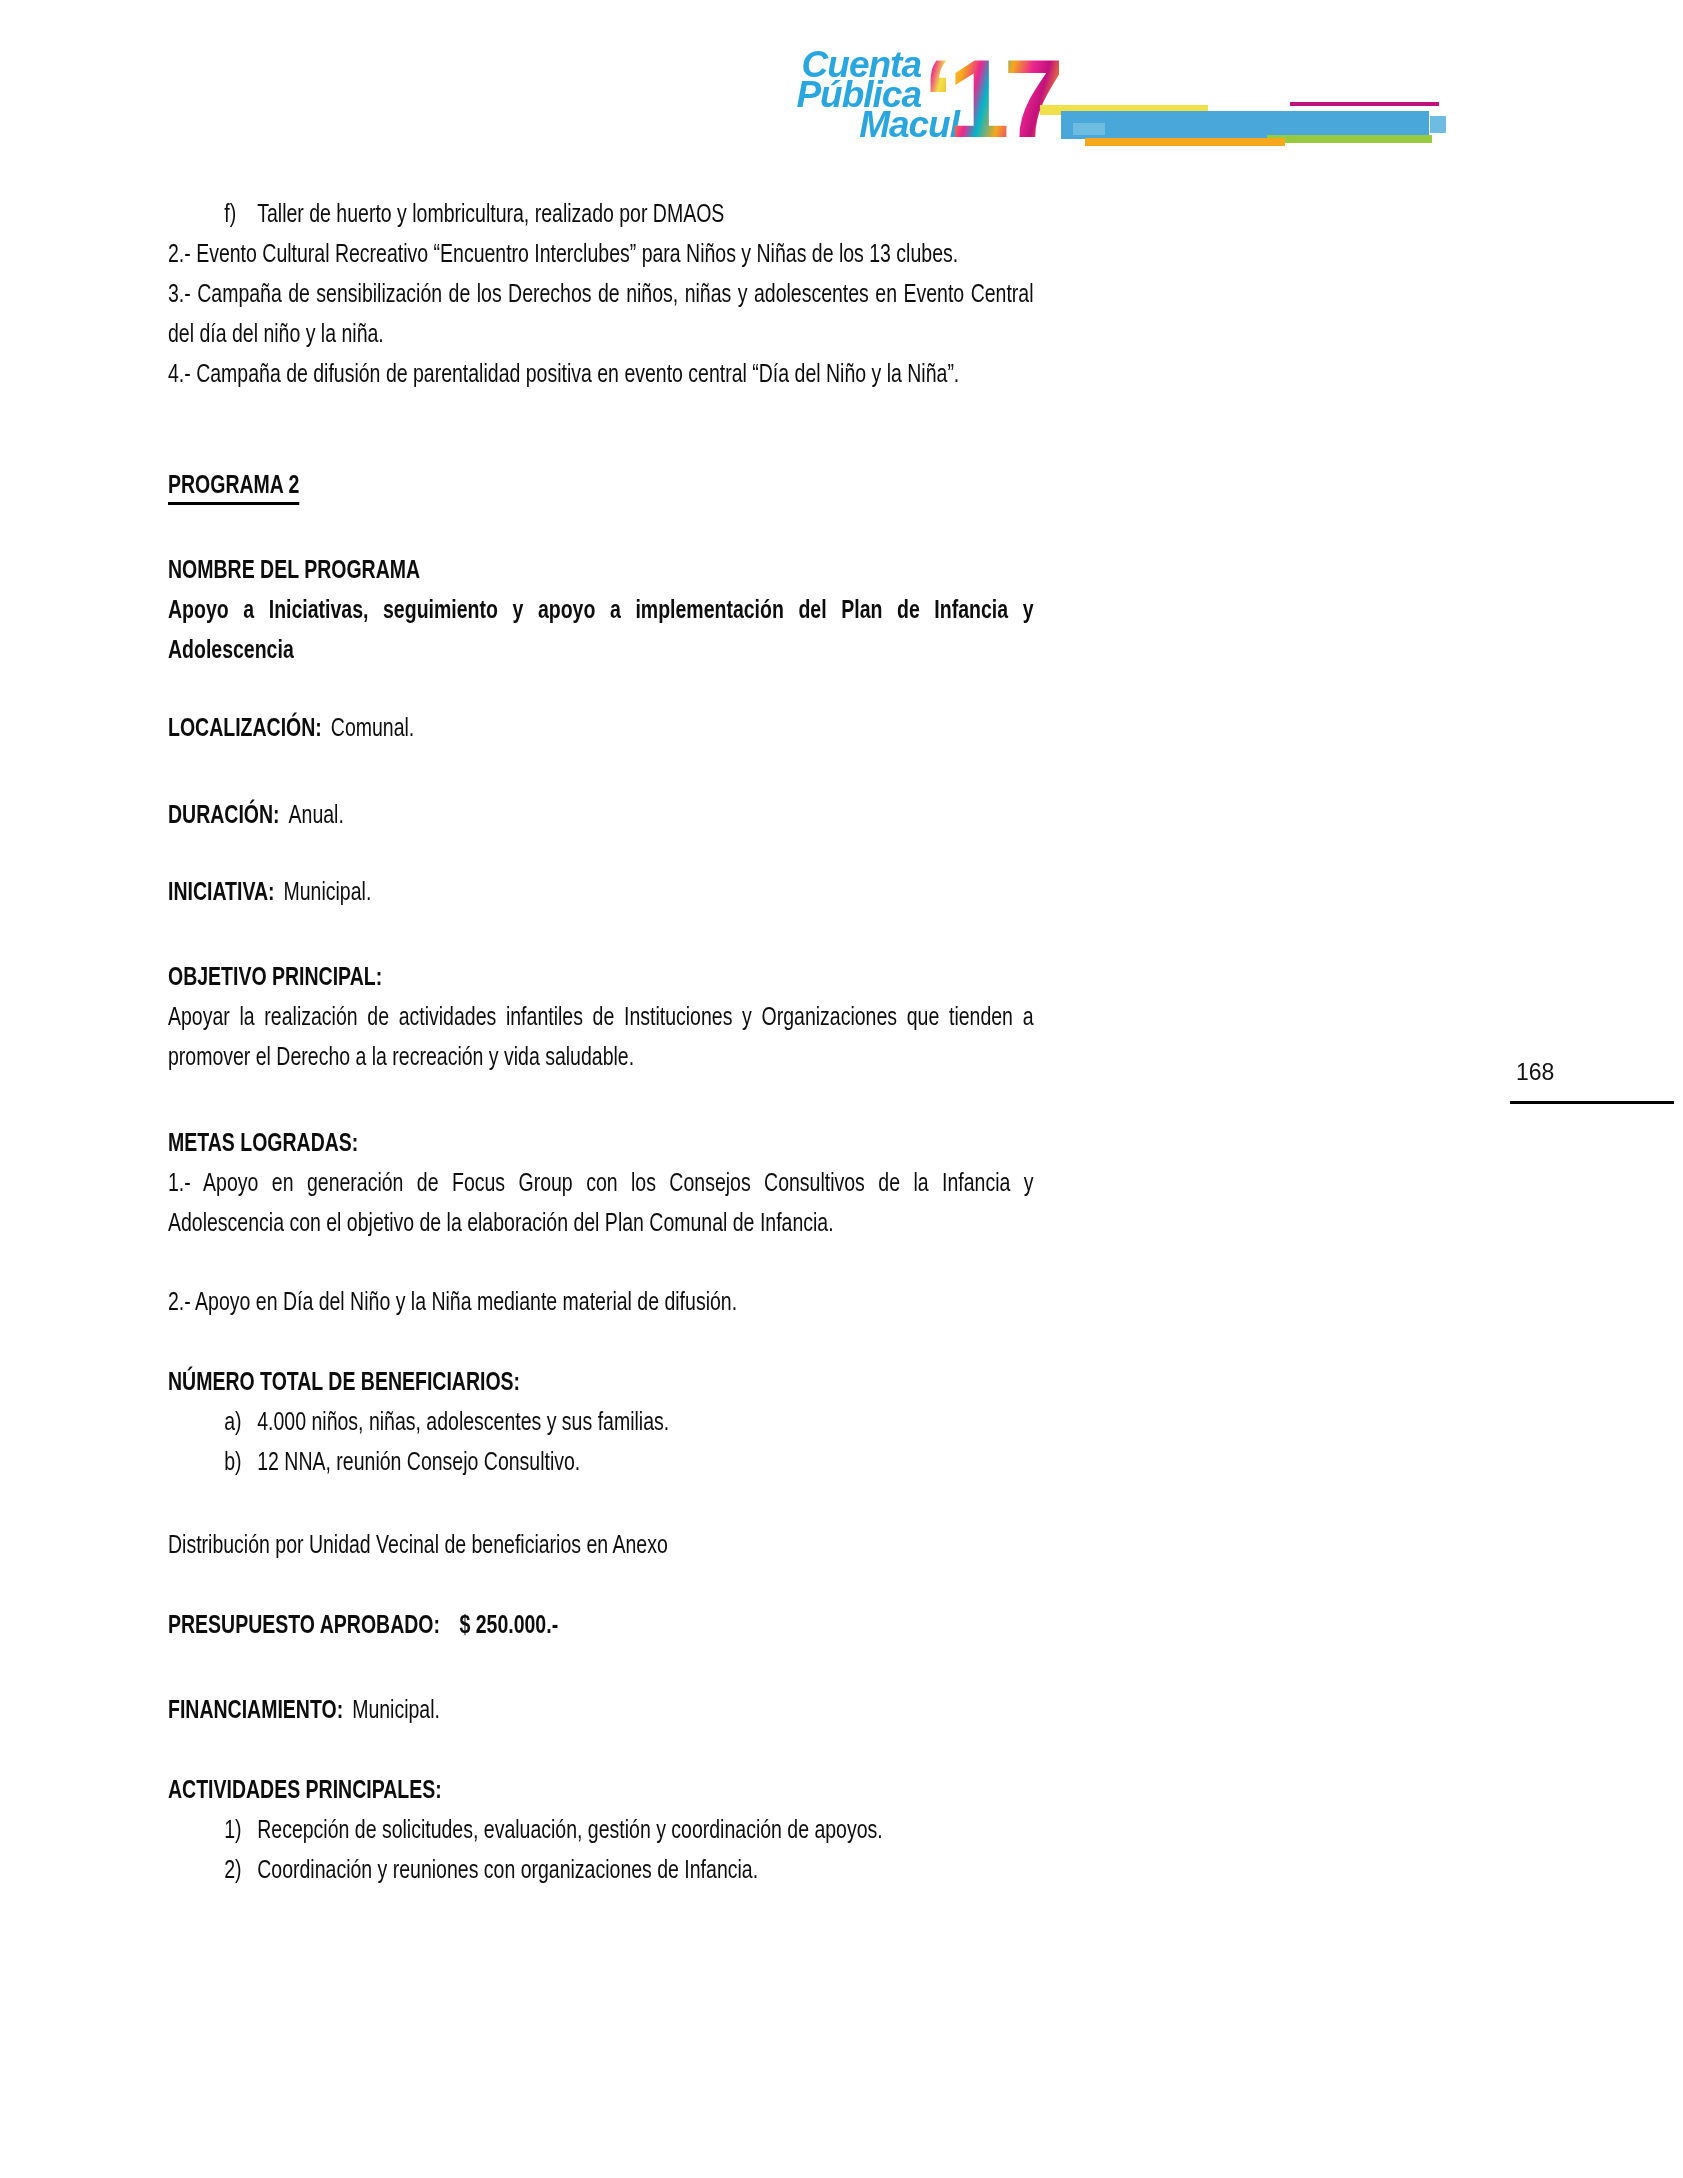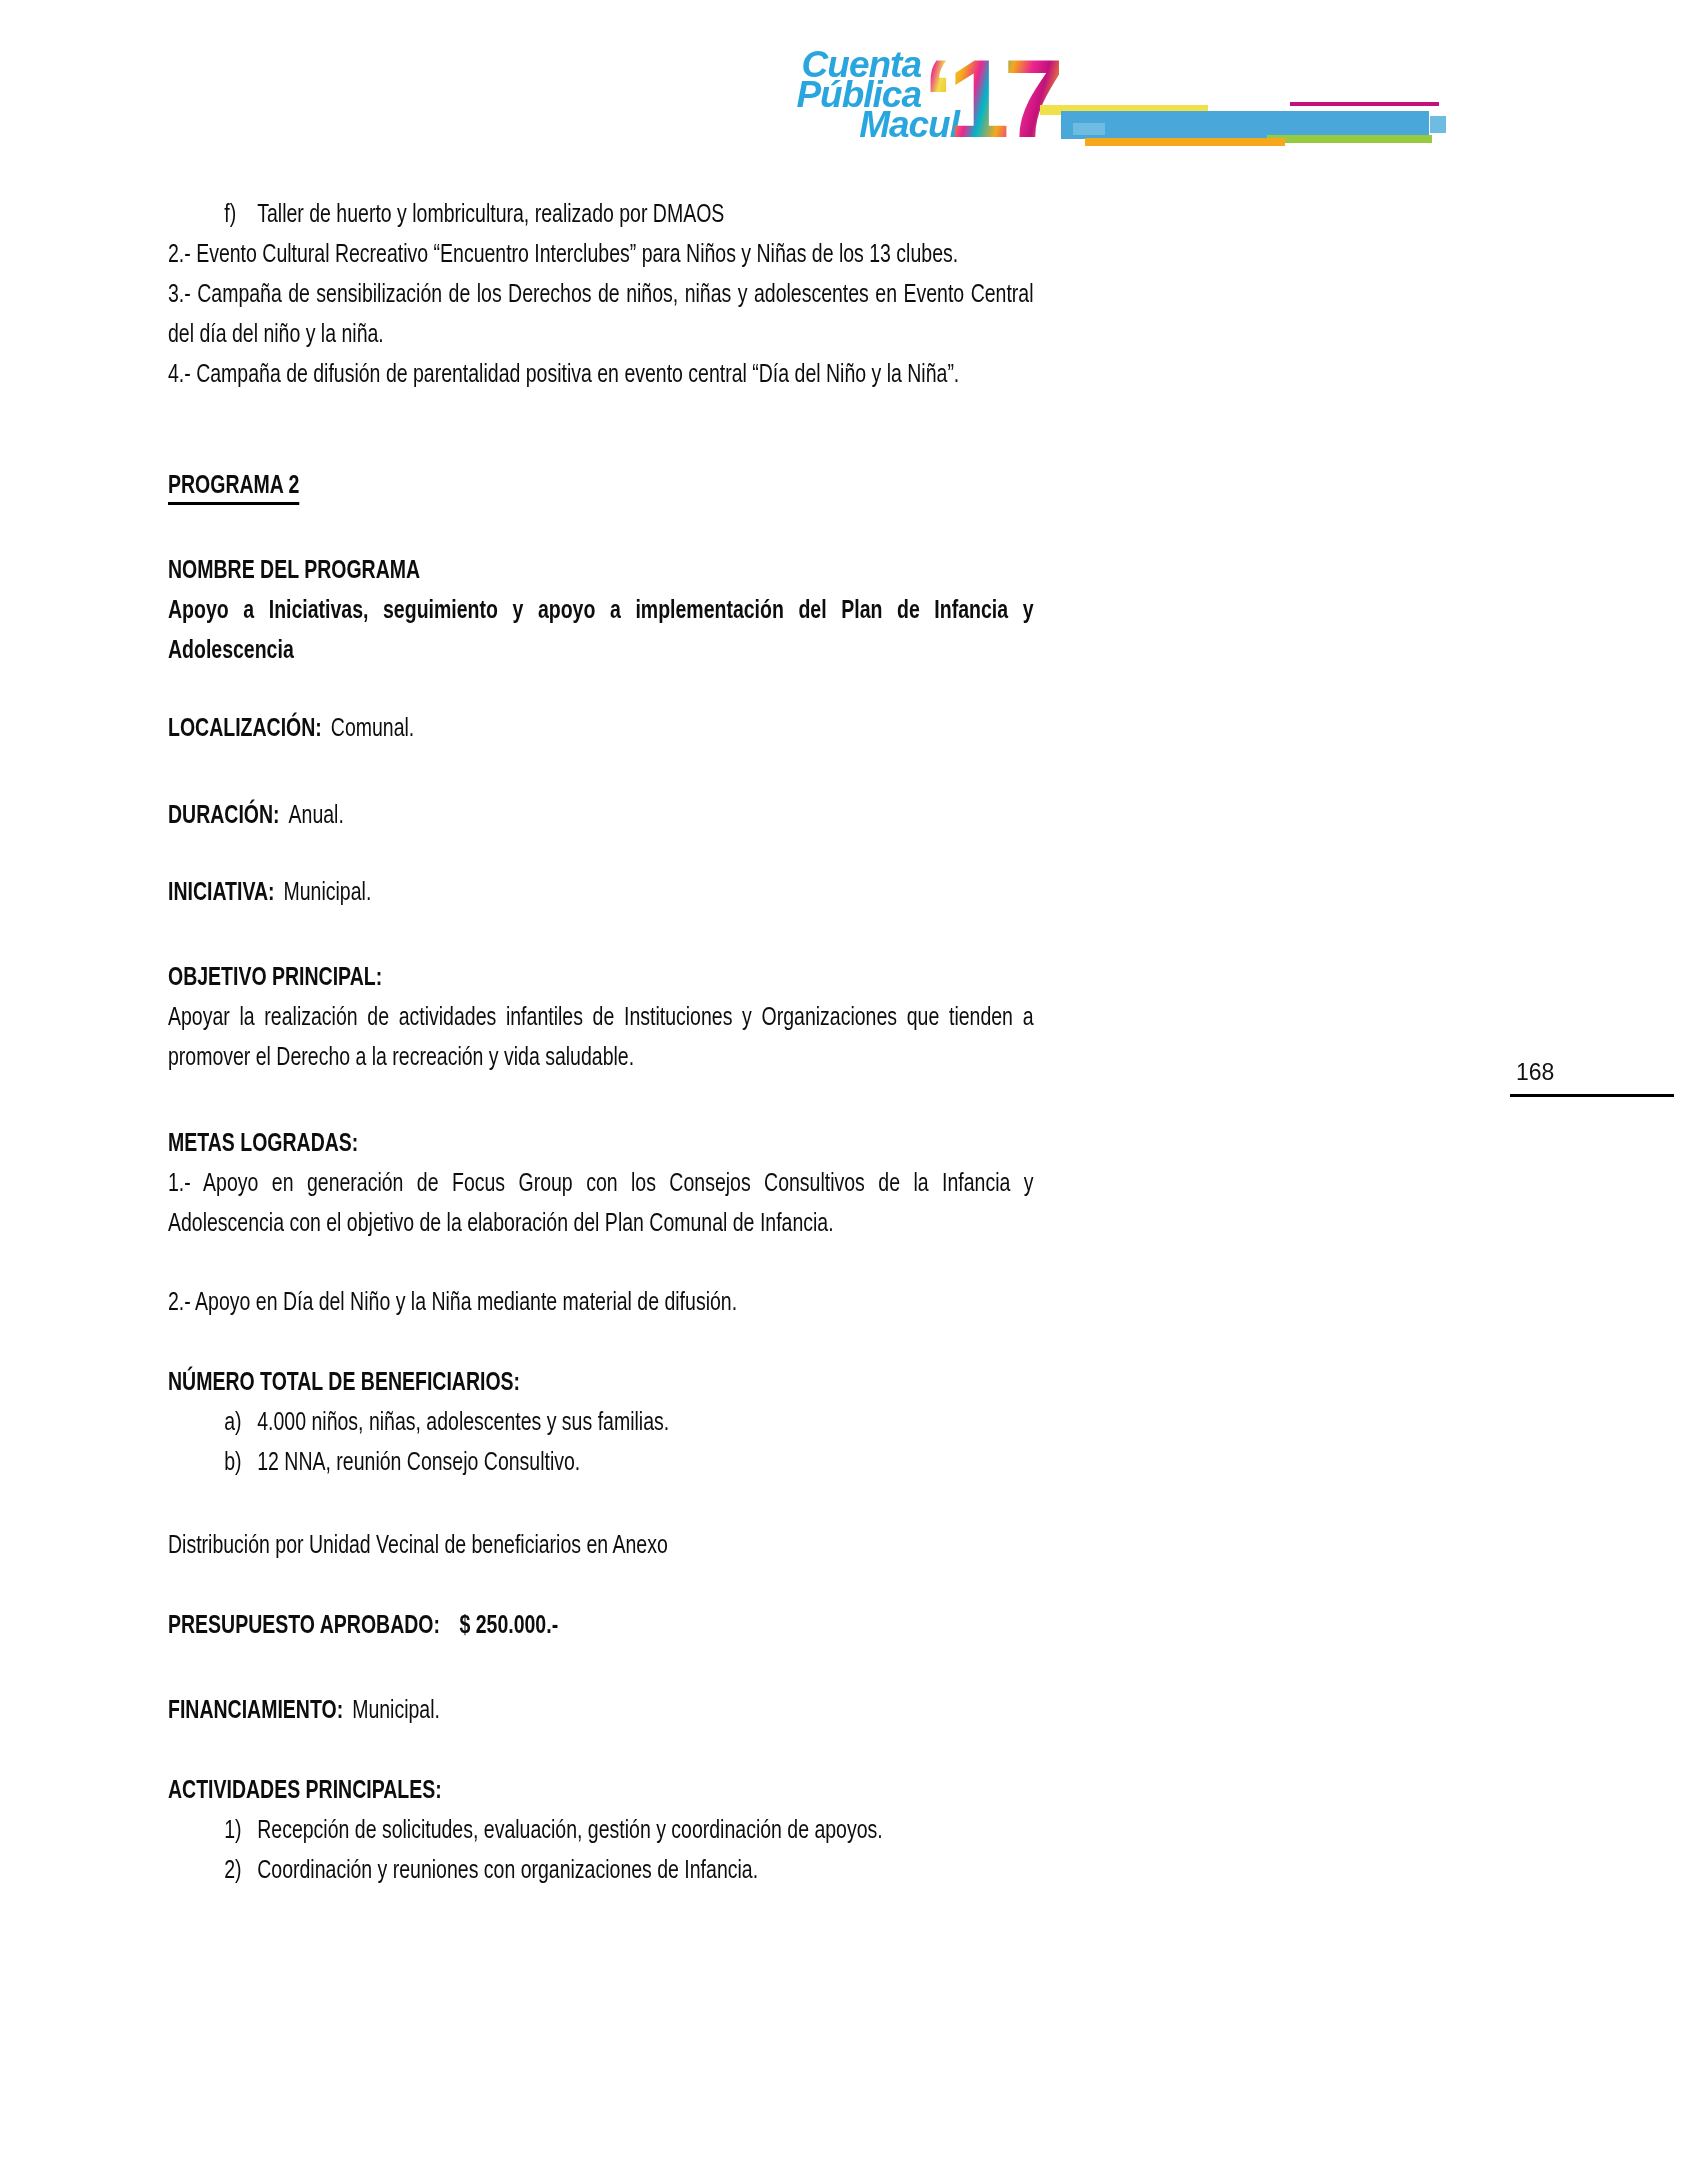--- a/index.html
+++ b/index.html
@@ -43,21 +43,21 @@
   .banner-bar .title{
     position:relative;z-index:1;color:#fff;font-weight:normal;
     font-size:17px;line-height:28px;letter-spacing:3.5px;white-space:nowrap;margin-top:47px;
   }
   .accent-sq{position:absolute;left:1430px;top:116px;width:16px;height:17px;background:var(--banner_blue_light,#6FBCE3);}
 
   
   .pagenum{
     position:absolute;left:1510px;top:1059px;width:158px;
     border-bottom:3px solid #000;font-size:23px;line-height:26px;
-    padding:0 0 9px 6px;color:#111;
+    padding:0 0 16px 6px;color:#111;
   }
 
   
   .content{
     position:absolute;left:168px;top:193px;width:1154px;
     transform:scaleX(0.75);transform-origin:top left;
     font-size:26px;line-height:40px;color:#0d0d0d;
   }
   .content p{margin:0;text-align:justify;}
   .sec{margin-top:40px;}

